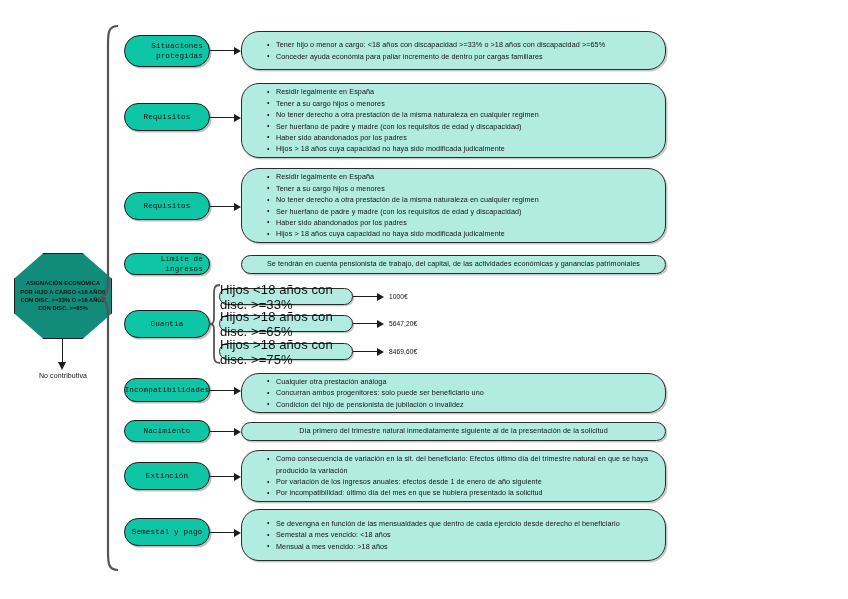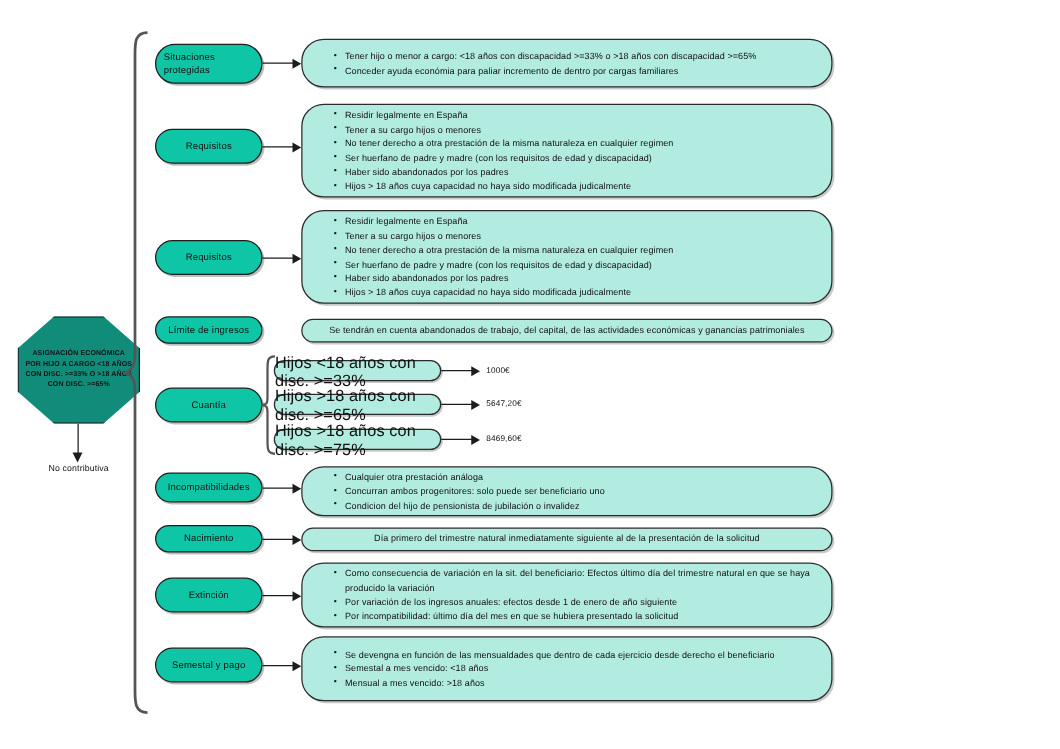--- a/index.html
+++ b/index.html
@@ -93,22 +93,23 @@
     align-items: center;
     justify-content: center;
     box-sizing: border-box;
     padding: 2px 6px;
     box-shadow: 1.5px 1.5px 0 rgba(40,40,40,0.30);
   }
   .label-pill span {
     color: #101010;
     font-size: 7.6px;
     line-height: 1.32;
-    text-align: left;
+    text-align: right;
     letter-spacing: 0.15px;
+    font-family: Liberation Mono, monospace;
   }
 
   .body-box {
     position: absolute;
     background: #b2ece1;
     border: 1.2px solid #2b2b2b;
     border-radius: 18px;
     box-sizing: border-box;
     box-shadow: 1.5px 1.5px 0 rgba(40,40,40,0.25);
     display: flex;
@@ -251,21 +252,21 @@
       <li>Ser huerfano de padre y madre (con los requisitos de edad y discapacidad)</li>
       <li>Haber sido abandonados por los padres</li>
       <li>Hijos &gt; 18 años cuya capacidad no haya sido modificada judicalmente</li>
     </ul>
   </div>
 
   <div class="label-pill" style="left:124px; top:253px; width:86px; height:22px;">
     <span>Límite de ingresos</span>
   </div>
   <div class="body-box single" style="left:241px; top:255px; width:425px; height:19px;">
-    <div class="plain">Se tendrán en cuenta abandonados de trabajo, del capital, de las actividades económicas y ganancias patrimoniales</div>
+    <div class="plain">Se tendrán en cuenta pensionista de trabajo, del capital, de las actividades económicas y ganancias patrimoniales</div>
   </div>
 
   <div class="label-pill" style="left:124px; top:310px; width:86px; height:28px;">
     <span>Cuantía</span>
   </div>
   <svg class="small-brace" viewBox="0 0 14 82" preserveAspectRatio="none">
     <path d="M12 2 C6 2 6 6 6 12 L6 35 C6 40 5 41 1 41 C5 41 6 42 6 47 L6 70 C6 76 6 80 12 80" fill="none" stroke="#555555" stroke-width="1.8"></path>
   </svg>
 
   <div class="sub-pill" style="left:219px; top:288px; width:134px; height:17px;">

